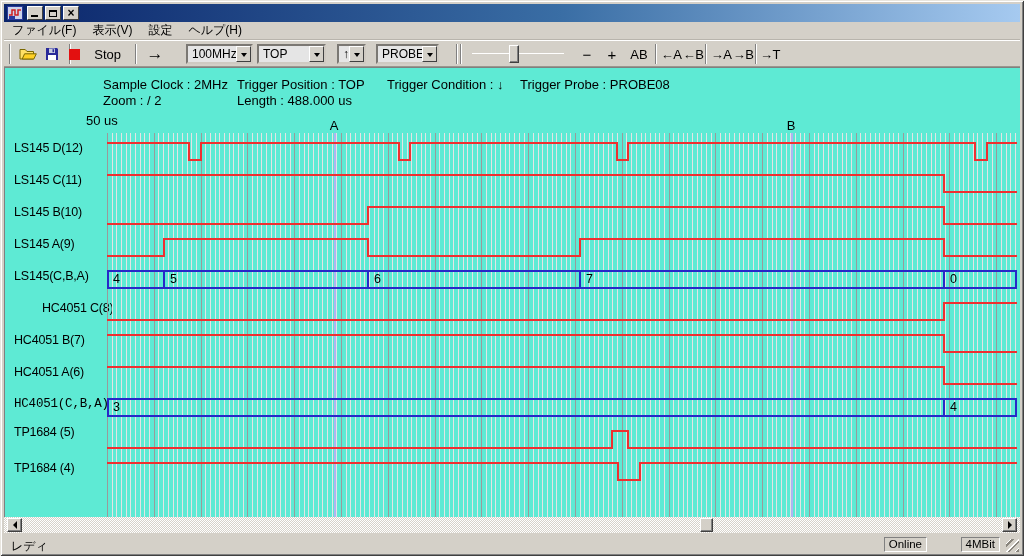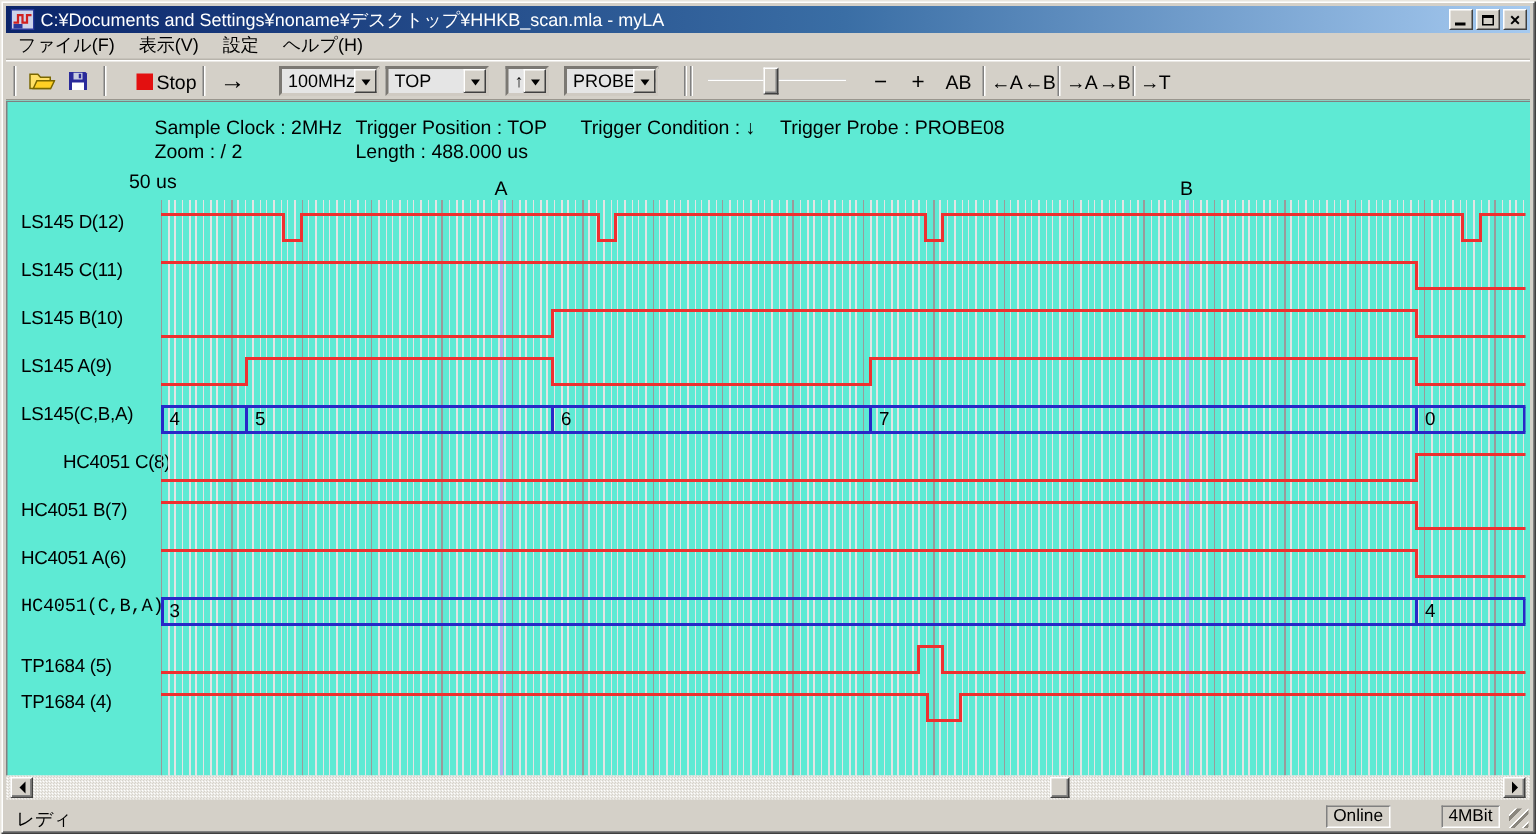--- a/index.html
+++ b/index.html
@@ -76,21 +76,20 @@
 
 <div class="window">
 
   <div class="titlebar">
     <svg class="title-icon" viewBox="0 0 16 16">
       <rect x="0" y="1" width="16" height="14" fill="#2a3a9c"></rect>
       <rect x="1" y="2" width="14" height="12" fill="#cdd3ea"></rect>
       <polyline points="2,10 5,10 5,5 8,5 8,10 11,10 11,5 14,5" fill="none" stroke="#d02020" stroke-width="1.5"></polyline>
       <rect x="2" y="11" width="6" height="3" fill="#2a3a9c"></rect>
     </svg>
-    <span class="title-text">C:¥Documents and Settings¥noname¥デスクトップ¥HHKB_scan.mla - myLA</span>
     <div class="tb-buttons">
       <div class="tb-btn">
           <span class="g-min"></span>
         </div>
       <div class="tb-btn">
           <span class="g-max"></span>
         </div>
       <div class="tb-btn">
           <span class="g-close">×</span>
         </div>
@@ -114,21 +113,21 @@
     </div>
     <div class="tbtn" style="left:36px;width:24px">
       <svg width="14" height="14" viewBox="0 0 14 14">
         <path d="M1 1 H12 L13 2 V13 H1 Z" fill="#2a2a9a"></path>
         <rect x="4" y="1.5" width="6" height="4.5" fill="#c8cde0"></rect>
         <rect x="7.5" y="2.2" width="1.6" height="3" fill="#2a2a9a"></rect>
         <rect x="3" y="8" width="8" height="5" fill="#ffffff"></rect>
       </svg>
     </div>
     <div class="sep" style="left:65px"></div>
-    <div class="tbtn" style="left:73px;width:54px;justify-content:flex-end;padding-left:2px;gap:2px">
+    <div class="tbtn" style="left:63px;width:54px;justify-content:space-between;padding-left:2px;gap:2px">
       <span class="stop-square"></span>
       <span>Stop</span>
     </div>
     <div class="sep" style="left:131px"></div>
     <div class="tbtn run-arrow" style="left:137px;width:28px">→</div>
 
     <div class="combo" style="left:182px;width:67px">
       <span class="val">100MHz</span>
       <span class="drop">
           <span class="tri"></span>
@@ -185,21 +184,21 @@
     <div id="channel-labels">
         <div class="channel-label" style="top: 8px;">LS145 D(12)</div>
         <div class="channel-label" style="top: 40px;">LS145 C(11)</div>
         <div class="channel-label" style="top: 72px;">LS145 B(10)</div>
         <div class="channel-label" style="top: 104px;">LS145 A(9)</div>
         <div class="channel-label" style="top: 136px;">LS145(C,B,A)</div>
         <div class="channel-label" style="top: 168px; margin-left: 28px;">HC4051 C(8)</div>
         <div class="channel-label" style="top: 200px;">HC4051 B(7)</div>
         <div class="channel-label" style="top: 232px;">HC4051 A(6)</div>
         <div class="channel-label" style="top: 264px; font-family: Liberation Mono, monospace;">HC4051(C,B,A)</div>
-        <div class="channel-label" style="top: 304px;">TP1684 (5)</div>
+        <div class="channel-label" style="top: 292px;">TP1684 (5)</div>
         <div class="channel-label" style="top: 328px;">TP1684 (4)</div>
       </div>
     <svg id="wave-svg" width="910" height="384" viewBox="0 0 910 384">
         <line x1="0.5" y1="0" x2="0.5" y2="384" stroke="#9a9a9a" stroke-width="1" shape-rendering="crispEdges"></line>
         <line x1="5.5" y1="0" x2="5.5" y2="384" stroke="#e4e4e4" stroke-width="1" shape-rendering="crispEdges"></line>
         <line x1="9.5" y1="0" x2="9.5" y2="384" stroke="#e4e4e4" stroke-width="1" shape-rendering="crispEdges"></line>
         <line x1="14.5" y1="0" x2="14.5" y2="384" stroke="#e4e4e4" stroke-width="1" shape-rendering="crispEdges"></line>
         <line x1="19.5" y1="0" x2="19.5" y2="384" stroke="#e4e4e4" stroke-width="1" shape-rendering="crispEdges"></line>
         <line x1="23.5" y1="0" x2="23.5" y2="384" stroke="#e4e4e4" stroke-width="1" shape-rendering="crispEdges"></line>
         <line x1="28.5" y1="0" x2="28.5" y2="384" stroke="#e4e4e4" stroke-width="1" shape-rendering="crispEdges"></line>

